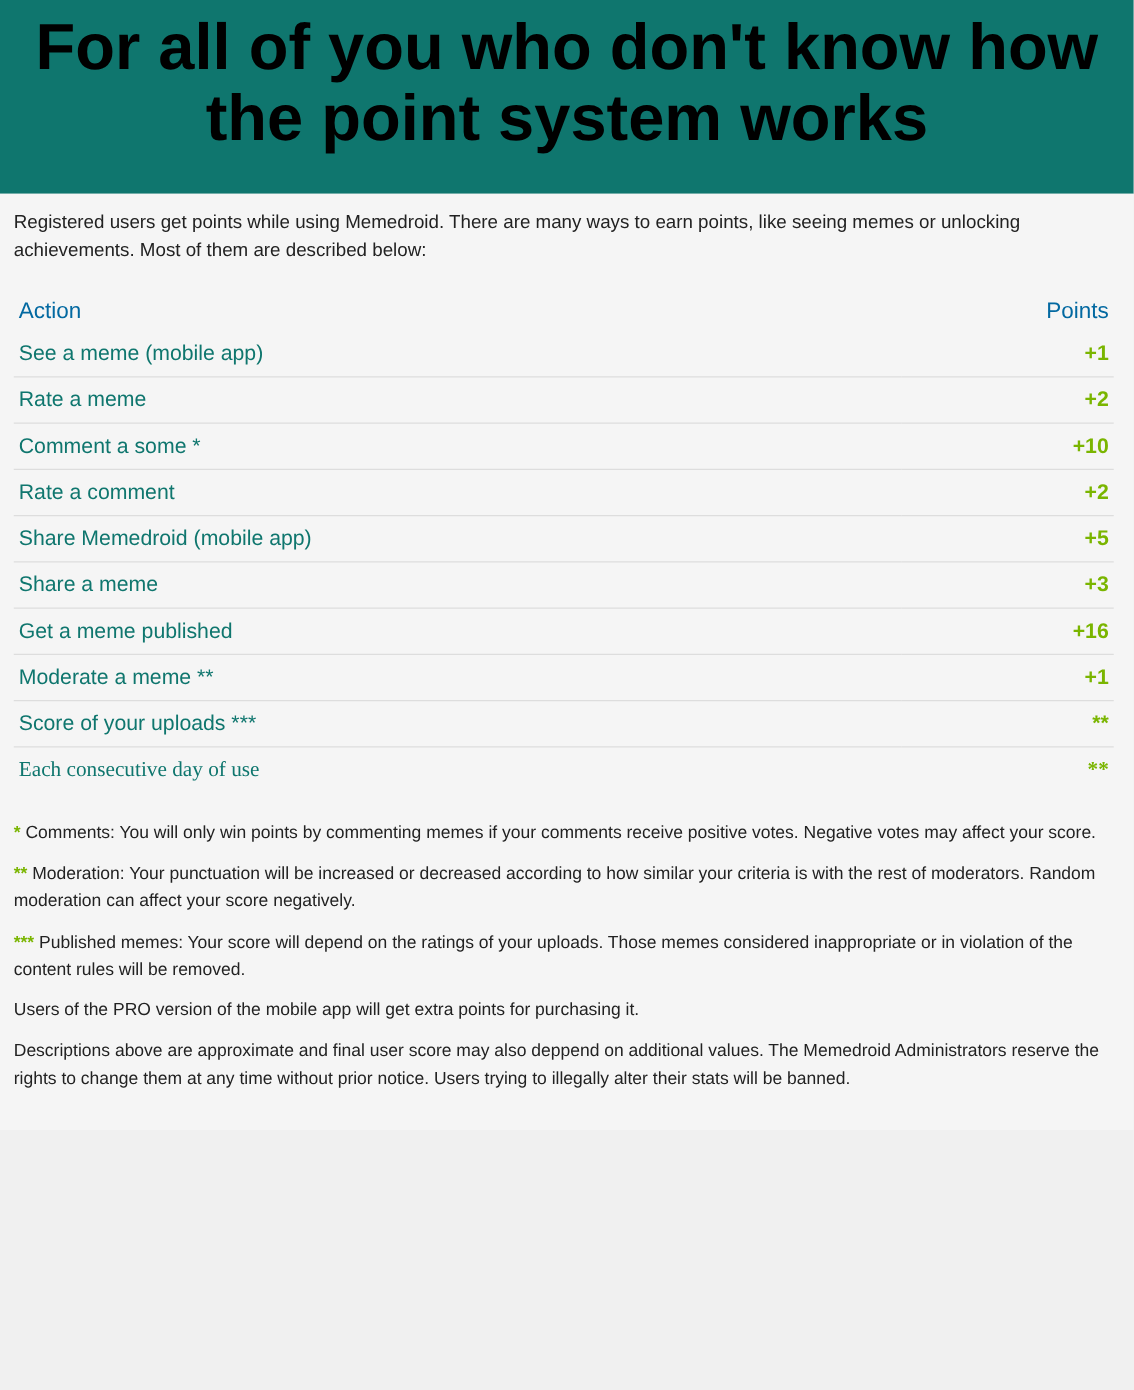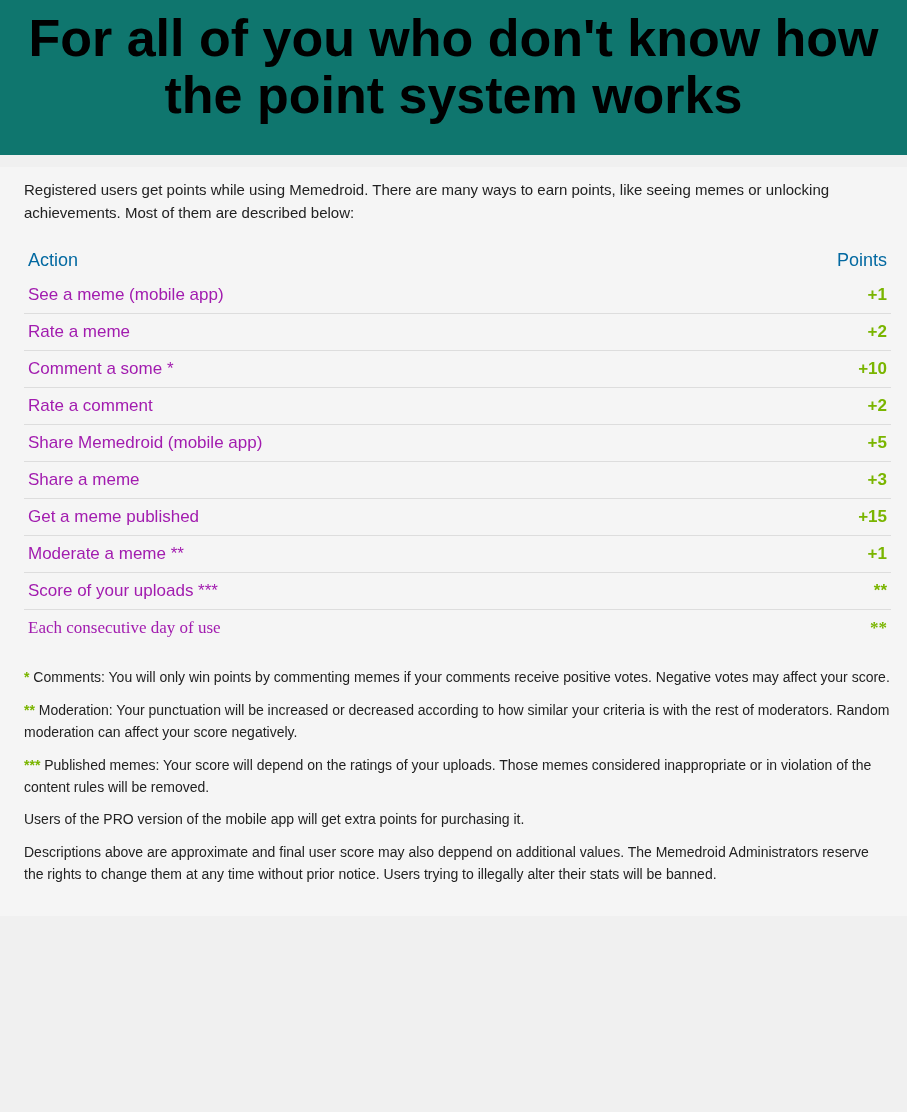--- a/index.html
+++ b/index.html
@@ -20,22 +20,21 @@
     }
     .header-banner h1 {
       font-size: 52px;
       font-weight: 900;
       color: #000;
       line-height: 1.1;
       font-family: Arial Black, Arial, sans-serif;
     }
     .content {
       background: #f5f5f5;
-      padding: 12px 16px 20px 24px;
-      margin-top: 12px;
+      padding: 12px 16px 20px 11px;
     }
     .intro-text {
       font-size: 15px;
       color: #222;
       margin-bottom: 20px;
       line-height: 1.5;
     }
     .points-table {
       width: 100%;
       border-collapse: collapse;
@@ -48,21 +47,21 @@
       color: #0369a1;
       padding: 6px 4px;
       border-bottom: none;
     }
     .points-table thead tr th.points-col {
       text-align: right;
     }
     .points-table tbody tr td {
       padding: 8px 4px;
       font-size: 17px;
-      color: #a21caf;
+      color: #0f766e;
       border-bottom: 1px solid #ddd;
     }
     .points-table tbody tr td.points-col {
       text-align: right;
       color: #7ab500;
       font-weight: bold;
     }
     .points-table tbody tr:last-child td {
       border-bottom: none;
       font-family: Liberation Serif, serif;
@@ -117,21 +116,21 @@
         <tr>
           <td>Share Memedroid (mobile app)</td>
           <td class="points-col">+5</td>
         </tr>
         <tr>
           <td>Share a meme</td>
           <td class="points-col">+3</td>
         </tr>
         <tr>
           <td>Get a meme published</td>
-          <td class="points-col">+15</td>
+          <td class="points-col">+16</td>
         </tr>
         <tr>
           <td>Moderate a meme **</td>
           <td class="points-col">+1</td>
         </tr>
         <tr>
           <td>Score of your uploads ***</td>
           <td class="points-col">**</td>
         </tr>
         <tr>

